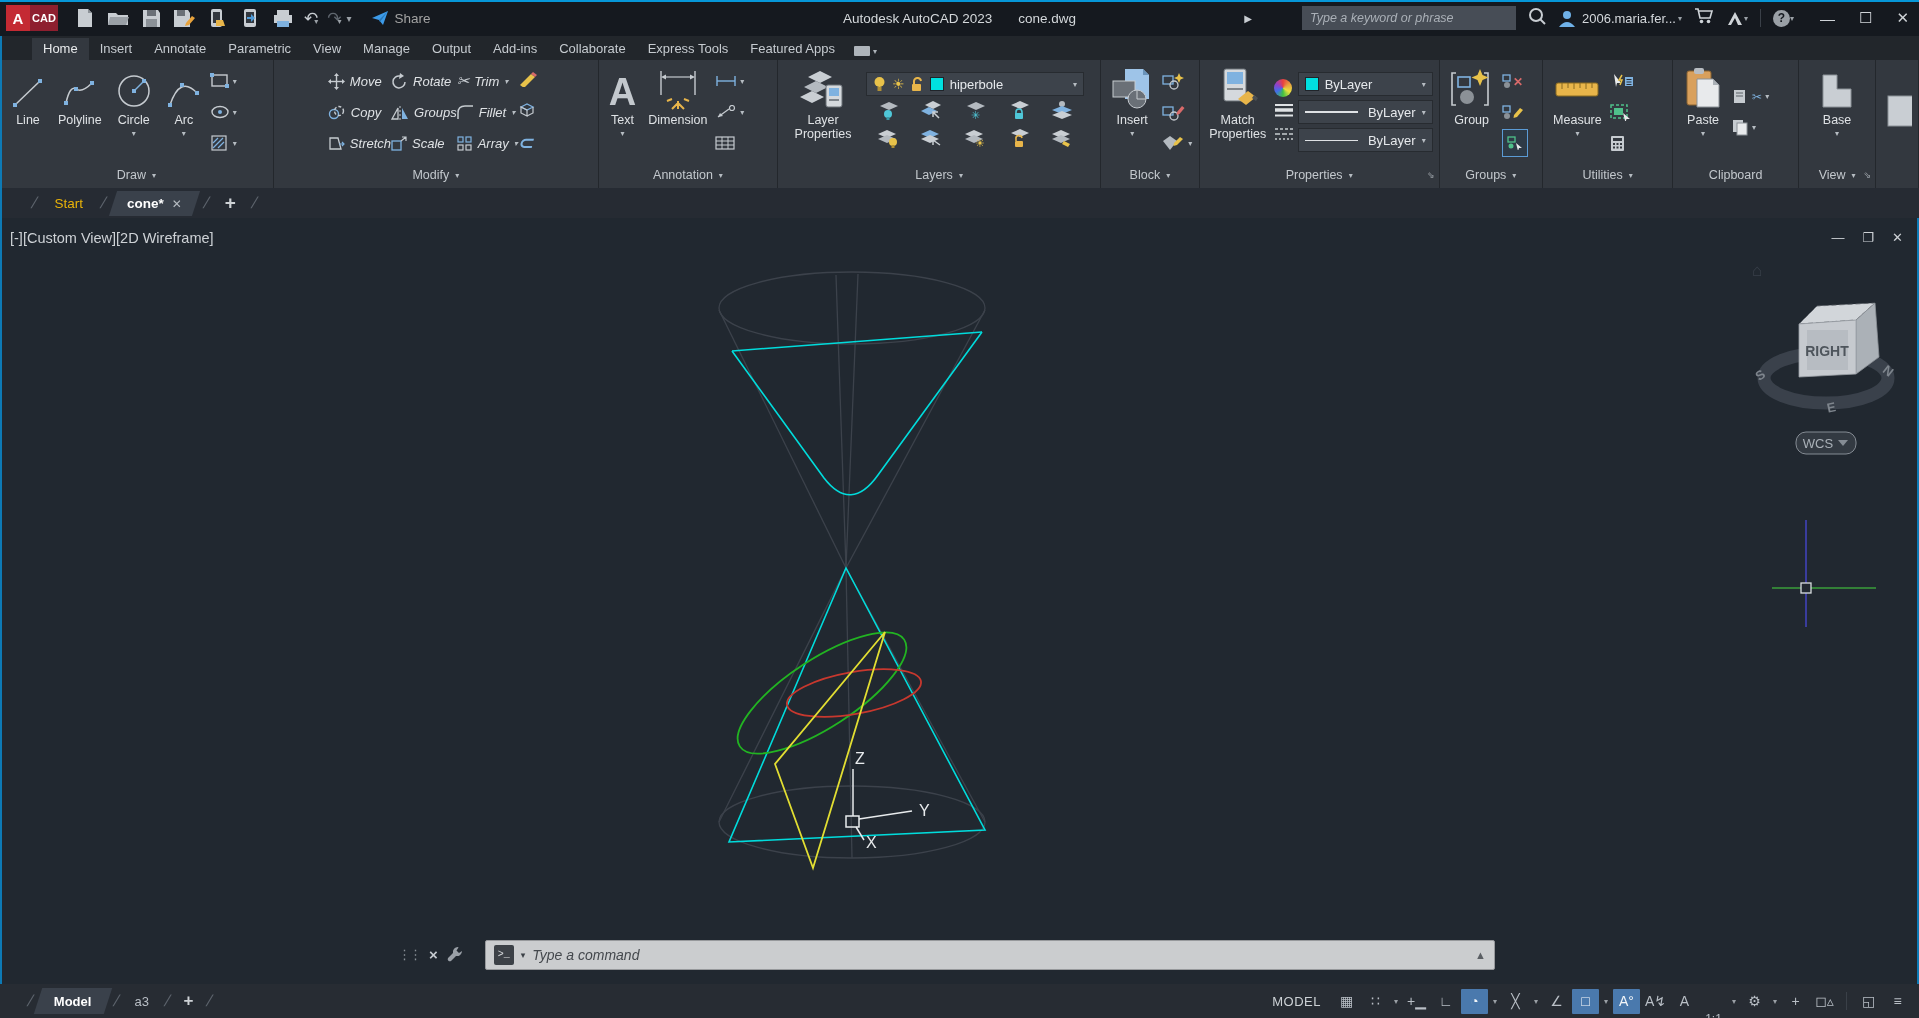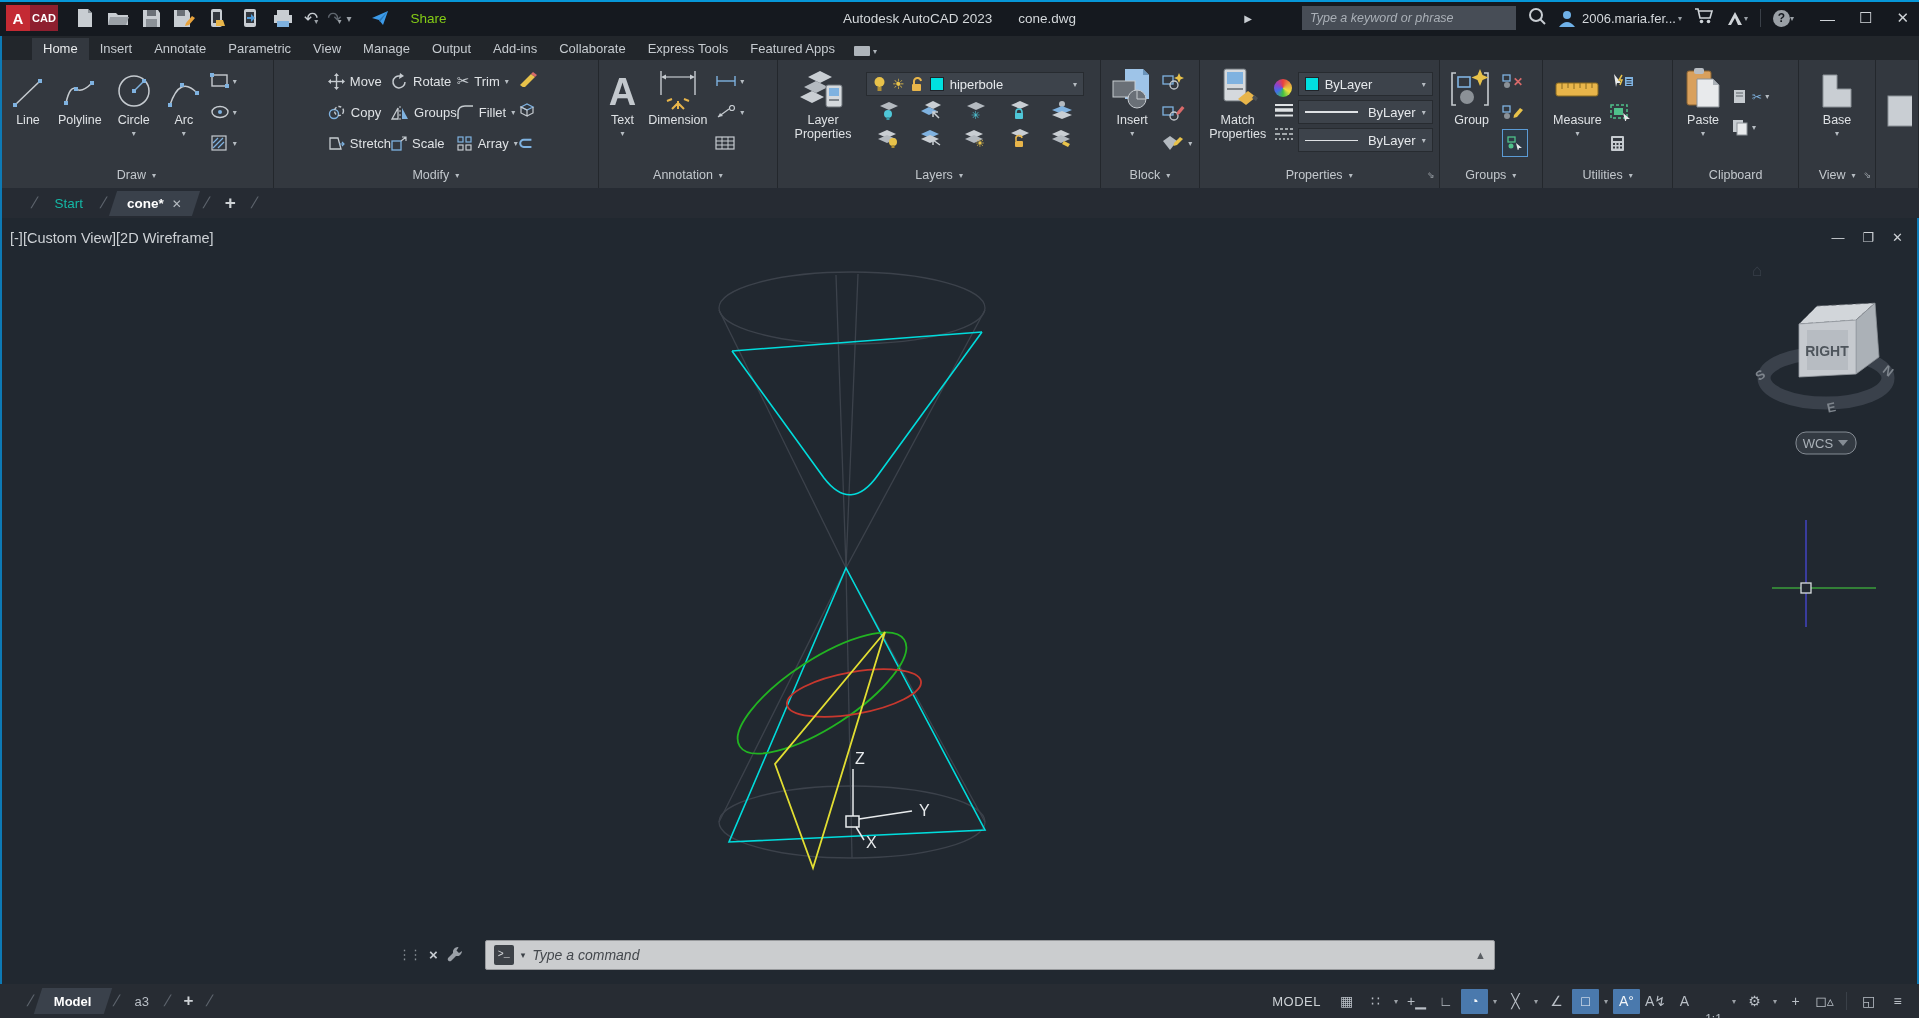--- a/index.html
+++ b/index.html
@@ -12,21 +12,21 @@
   
   .titlebar { height:36px; background:#15191f; display:flex; align-items:center; color:#d4d8dc; position:relative;}
   .qat { display:flex; align-items:center; gap:9px; padding-left:6px; }
   .qat .ic { display:inline-flex; align-items:center; justify-content:center; width:24px; height:24px; }
   .acad-badge { display:flex; align-items:stretch; height:26px; margin-right:6px; }
   .acad-a { background:#c42a33; color:#fff; font-weight:bold; font-size:15px; width:24px; display:flex; align-items:center; justify-content:center;}
   .acad-cad { background:#8e1f2f; color:#fff; font-weight:bold; font-size:11px; width:28px; display:flex; align-items:center; justify-content:center;}
   .mini-arrow { font-size:8px; color:#9aa0a6; margin-left:-4px;}
   .undo { font-size:17px; color:#c8cdd2;}
   .redo { font-size:17px; color:#5f666e;}
-  .share { display:flex; align-items:center; gap:22px; margin-left:10px; color:#84cc16; font-size:13.5px;}
+  .share { display:flex; align-items:center; gap:6px; margin-left:10px; color:#a3a3a3; font-size:13.5px;}
   .tb-title { position:absolute; left:0; right:0; display:flex; justify-content:center; gap:26px; font-size:13.5px; color:#d4d8db; pointer-events:none;}
   .tb-right { margin-left:auto; display:flex; align-items:center; gap:12px; padding-right:10px; z-index:2;}
   .expand-tri { color:#c8cdd2; font-size:10px;}
   .searchbox { width:214px; height:22px; background:#474d56; display:flex; align-items:center; padding:12px 8px;margin-left:38px; }
   .searchbox span { font-style:italic; font-size:12.5px; color:#aab0b7; }
   .account { display:flex; align-items:center; gap:6px; font-size:13px; color:#d4d8dc;}
   .tb-divider { width:1px; height:18px; background:#3a4048; }
   .help-circle { width:17px; height:17px; border-radius:50%; background:#9aa0a6; color:#15191f; font-size:12px; font-weight:bold; display:flex; align-items:center; justify-content:center;}
   .winbtns { display:flex; align-items:center; gap:24px; margin-left:14px; font-size:15px; color:#cfd3d7;}
 
@@ -44,34 +44,34 @@
   .panel-body { height:102px; display:flex; align-items:center; padding:2px 6px 0; gap:4px;}
   .panel-label { height:26px; display:flex; align-items:center; justify-content:center; gap:6px; font-size:12.5px; color:#c3c8cd; position:relative;}
   .panel-label .dl { position:absolute; right:4px; font-size:9px; color:#9aa0a6;}
   .caret { font-size:8px; color:#b6bcc2; }
   .bigbtn { display:flex; flex-direction:column; align-items:center; justify-content:flex-start; gap:2px; padding:2px 4px; height:98px; }
   .bigbtn .lbl { font-size:12.5px; color:#dfe2e5; text-align:center; line-height:1.15;}
   .bigbtn .bicon { height:46px; display:flex; align-items:flex-end; justify-content:center;}
   .rowbtn { display:flex; align-items:center; gap:5px; font-size:13px; color:#dfe2e5; height:31px;}
   .smallcol { display:flex; flex-direction:column; justify-content:center; gap:3px; }
   .smallcol .si { display:flex; align-items:center; gap:3px; height:28px;}
-  .modgrid { display:grid; grid-template-columns:auto auto auto 26px; column-gap:0; align-items:center;}
+  .modgrid { display:grid; grid-template-columns:auto auto auto 26px; column-gap:0; align-items:center;font-style:italic;}
   .dd { display:flex; align-items:center; background:#3d434b; border:1px solid #272b30; height:24px; padding:0 6px; gap:6px; font-size:13px; color:#e6e9ec;}
   .dd .fill { flex:1; }
   .swatch { width:14px; height:14px; background:#00e0e0; border:1px solid #20242a;}
   .propdds { display:flex; flex-direction:column; gap:4px; width:160px;}
   .lwline { flex:1; border-top:2px solid #dfe2e5; margin-right:4px;}
   .layercol { display:flex; flex-direction:column; gap:4px; width:218px;}
   .layergrid { display:grid; grid-template-columns:repeat(5,1fr); row-gap:4px; justify-items:center;}
   .bb-A { font-size:38px; font-weight:bold; color:#c3c8cd; line-height:1;}
 
   
   .filetabs { height:30px; background:#262b33; display:flex; align-items:center; padding-left:26px; gap:2px;}
   .slash { color:#5d646d; font-size:16px; transform:skewX(-18deg); padding:0 6px;}
-  .ftab { font-size:13.5px; color:#14b8a6; padding:4px 10px;}
+  .ftab { font-size:13.5px; color:#eab308; padding:4px 10px;}
   .ftab.active { background:#3a414b; color:#ffffff; font-weight:bold; display:flex; align-items:center; gap:8px; transform:skewX(-18deg); padding:5px 14px;}
   .ftab.active > * { transform:skewX(18deg); }
   .ftab .x { font-weight:normal; color:#b6bcc2; font-size:12px;}
   .plus { color:#ced2d6; font-size:19px; font-weight:bold; padding:0 8px;}
 
   
   .canvas { position:relative; height:766px; background:#212830; border-right:2px solid #0d7ab5; overflow:hidden;}
   .vp-label { position:absolute; left:10px; top:12px; font-size:14.5px; color:#ced2d6;}
   .vp-winbtns { position:absolute; right:14px; top:12px; display:flex; gap:18px; font-size:13px; color:#ced2d6;}
   .draw-svg { position:absolute; left:0; top:0; }

